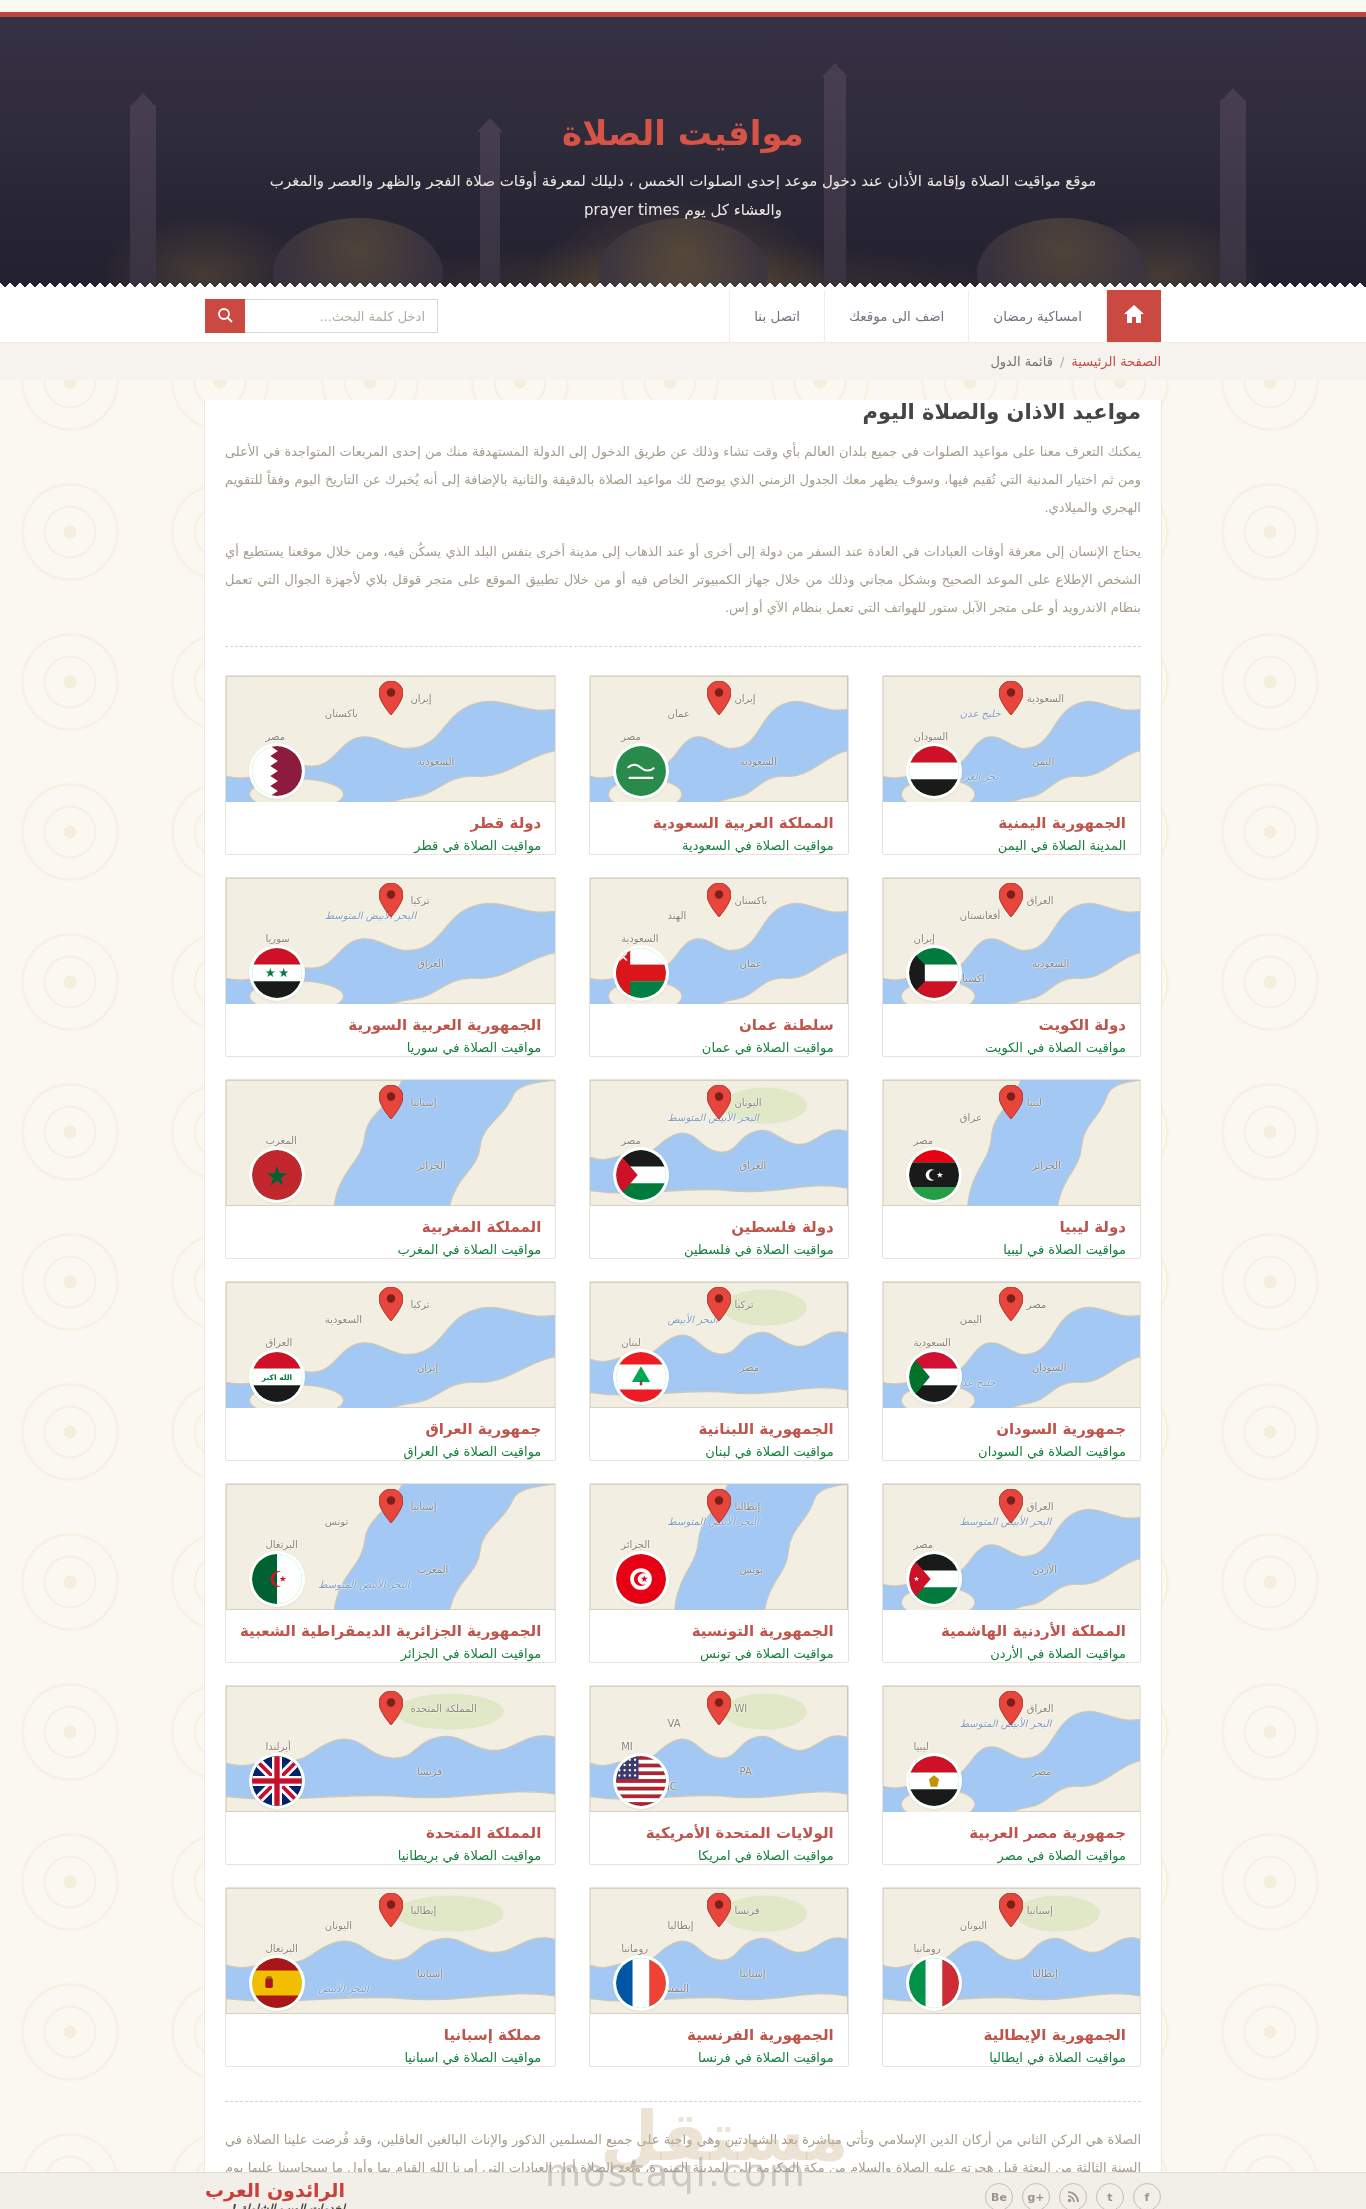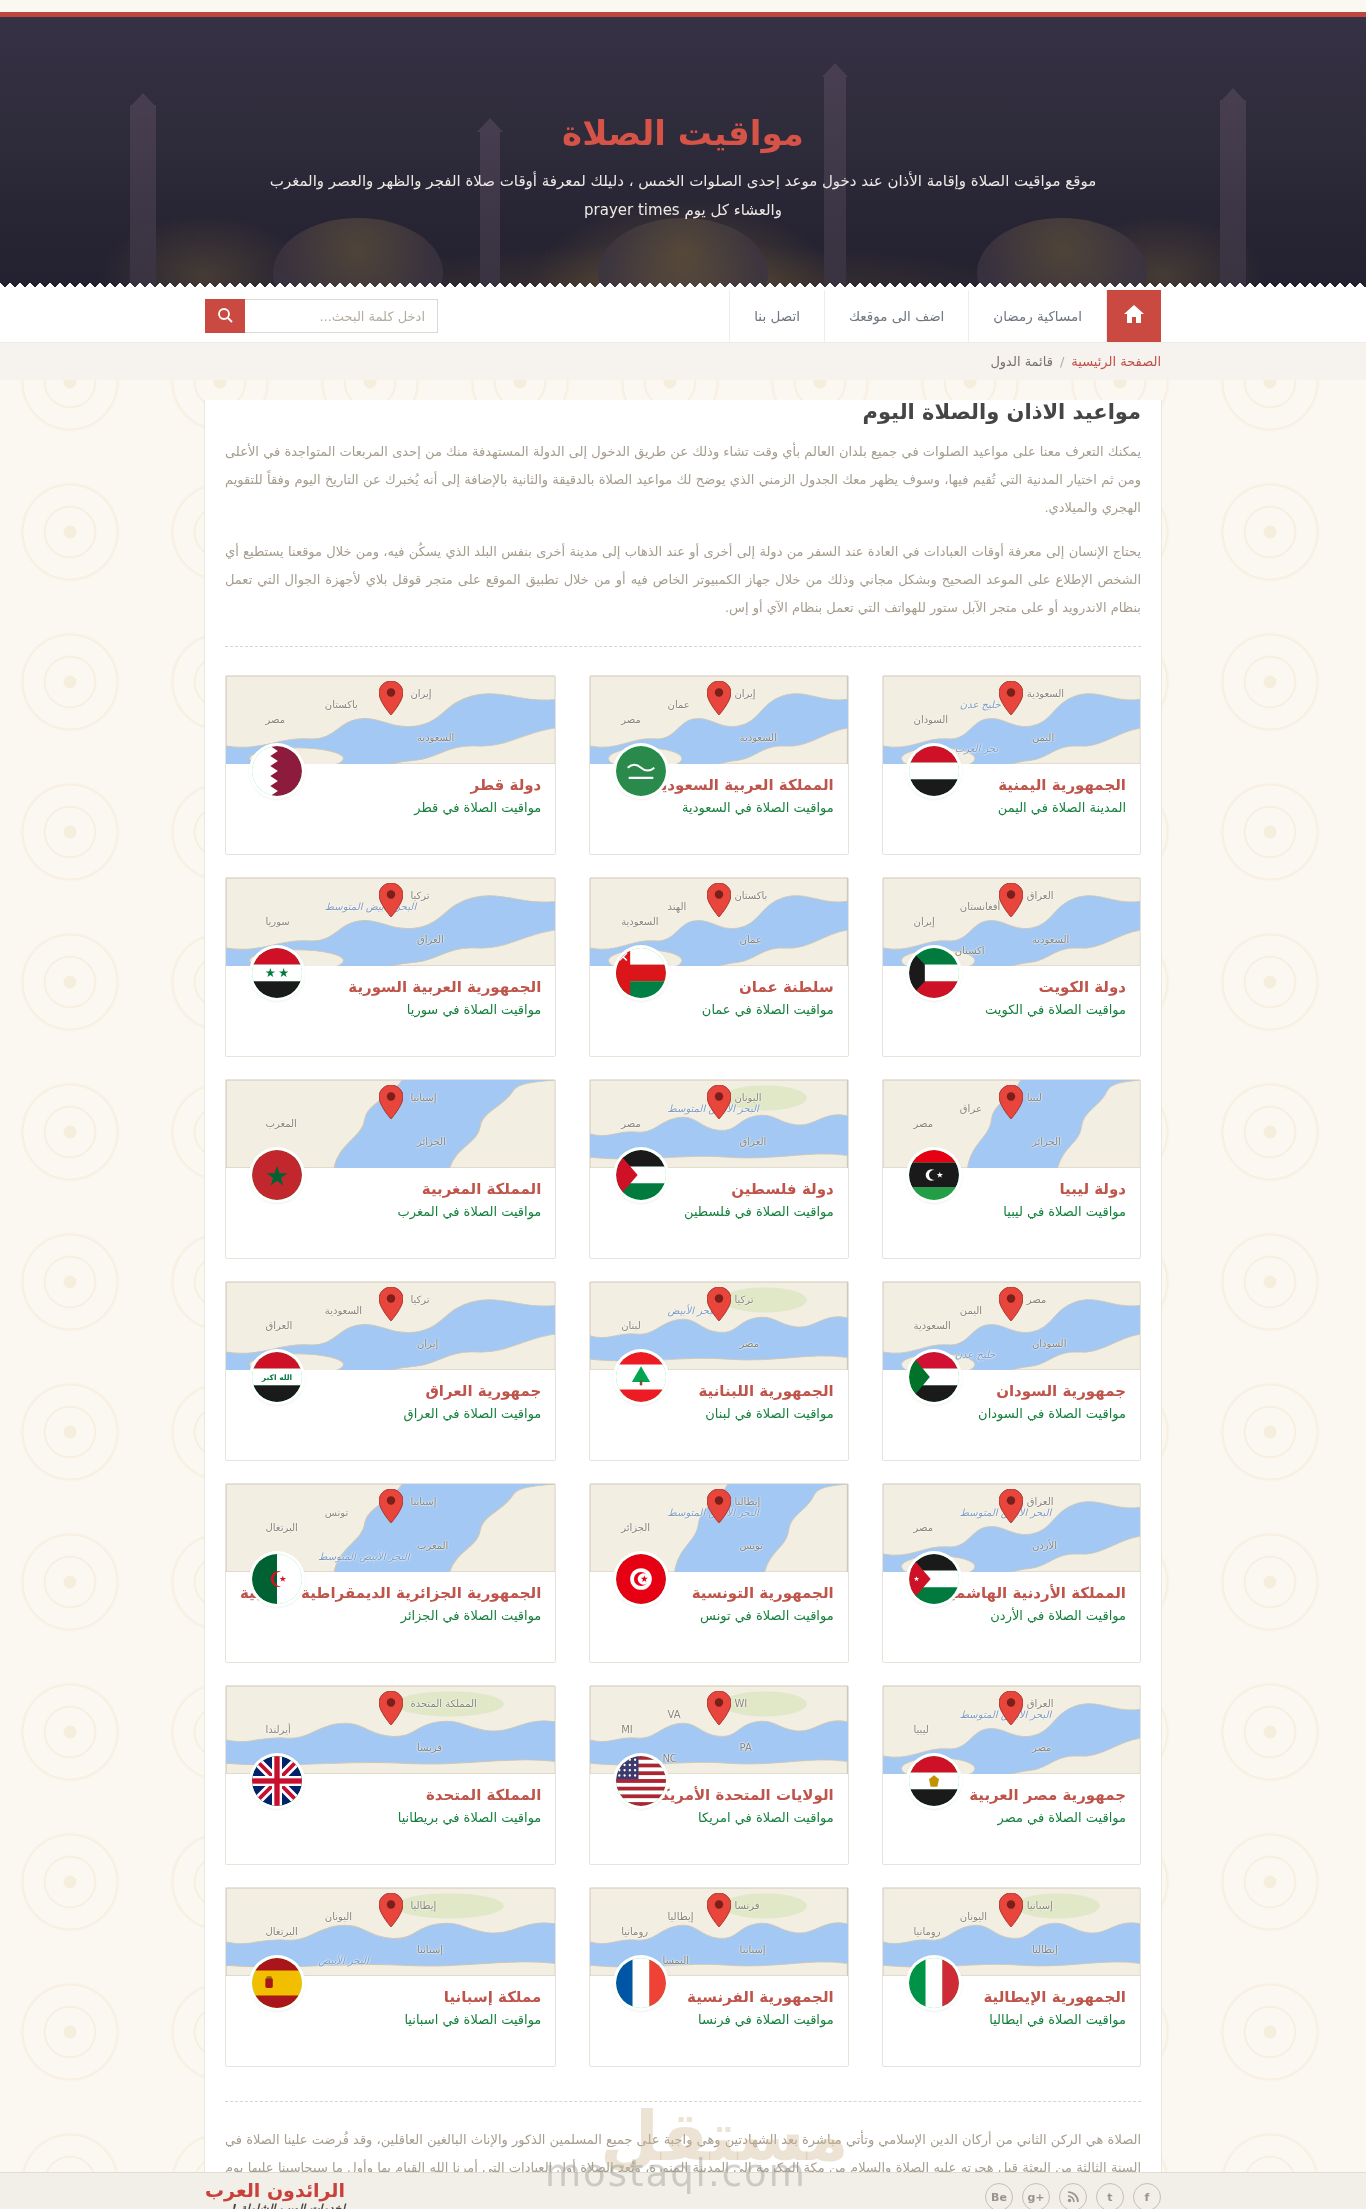--- a/index.html
+++ b/index.html
@@ -48,21 +48,21 @@
   .crumbwrap{width:956px;margin:0 auto;display:flex;align-items:center;height:37px;font-size:13px;}
   .crumb-home{color:#bf4f48;cursor:pointer;} .crumb-sep{color:#b0a99c;margin:0 7px;} .crumb-cur{color:#77716a;}
   
   .panel{position:relative;width:956px;margin:0 auto;background:#fff;border:1px solid #ece7dc;border-top:none;padding-bottom:6px;}
   .page-h1{font-size:21px;color:#454545;font-weight:bold;margin:20px 20px 14px;}
   .intro p, .outro p{color:#a59d8d;font-size:13px;line-height:2.15;text-align:justify;margin:0 20px 16px;}
   .dashes{border:none;border-top:1px dashed #dcd5c6;margin:24px 20px;}
   
   .grid{display:grid;grid-template-columns:repeat(3,1fr);gap:22px 33px;padding:4px 20px 10px;}
   .card{position:relative;border:1px solid #e7e3da;border-radius:2px;background:#fff;height:178px;cursor:pointer;}
-  .map{position:relative;height:88px;background:#a2c8f3;overflow:hidden;direction:ltr;}
+  .map{position:relative;height:126px;background:#a2c8f3;overflow:hidden;direction:ltr;}
   .map svg.land{position:absolute;inset:0;width:100%;height:100%;}
   .map .lbl{position:absolute;font-size:10px;color:#8a8478;text-shadow:0 0 2px #fff,0 0 2px #fff;white-space:nowrap;}
   .map .lbl.sea{color:#7f9bbf;font-style:italic;}
   .pin{position:absolute;left:calc(50% - 12px);top:5px;width:24px;height:34px;z-index:2;}
   .flag{position:absolute;left:26px;top:70px;width:50px;height:50px;border-radius:50%;background:#86efac;
       box-shadow:0 0 0 3px #fff,0 1px 4px rgba(0,0,0,.35);z-index:3;overflow:hidden;}
   .flag svg{display:block;width:50px;height:50px;}
   .ctitle{font-size:15px;color:#bf544b;font-weight:bold;margin:12px 14px 6px;white-space:nowrap;overflow:hidden;position:relative;z-index:1;}
   .csub{font-size:13px;color:#15803d;margin:0 14px;}
   

